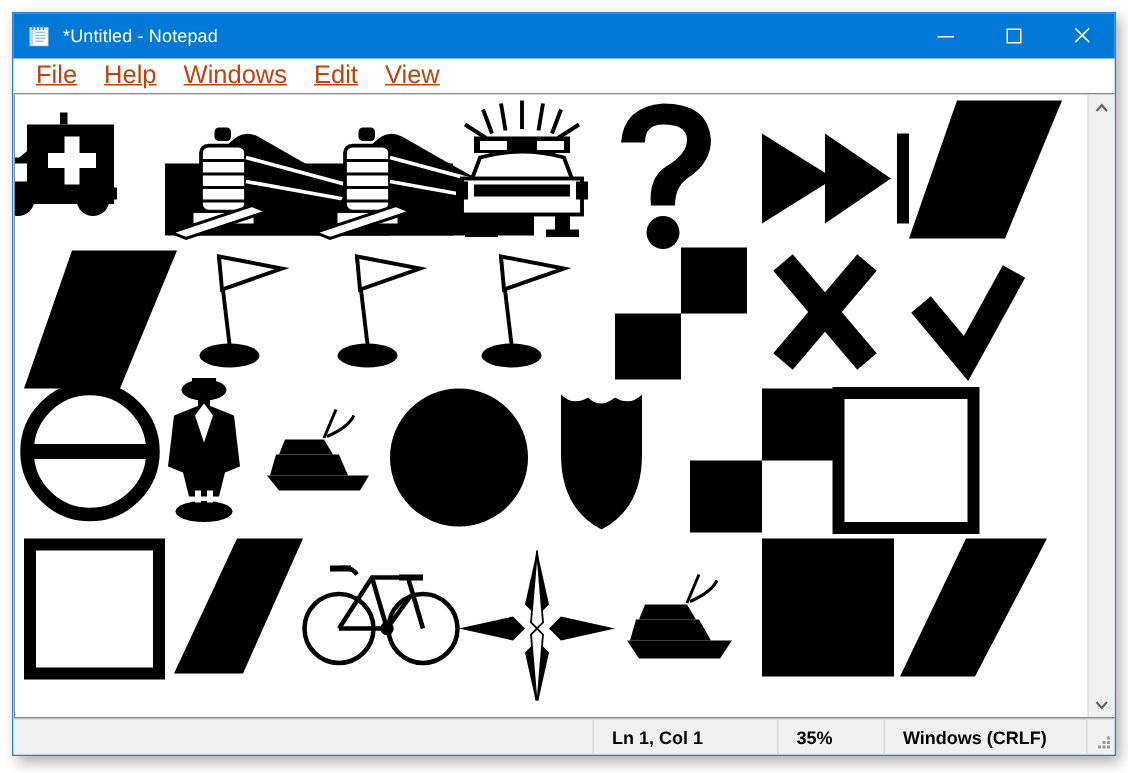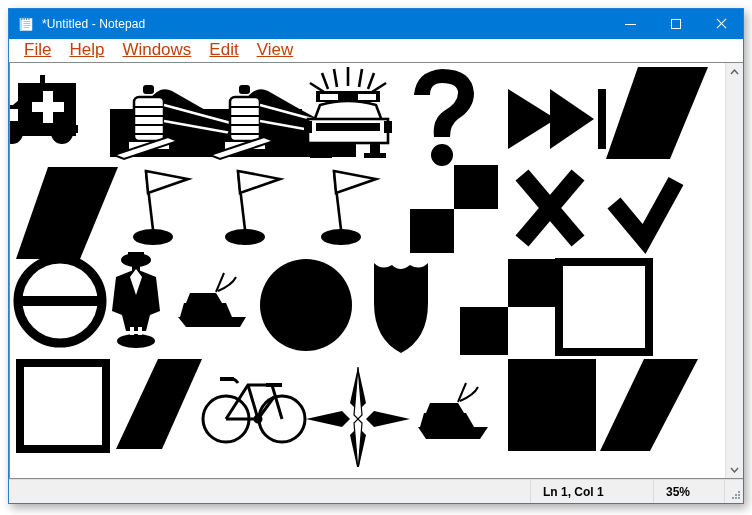--- a/index.html
+++ b/index.html
@@ -466,20 +466,21 @@
             <polyline points="1,1 4.5,5 8,1" fill="none" stroke="#606060" stroke-width="1.4"></polyline>
           </svg>
         </div>
       </div>
     </div>
 
     <div class="statusbar">
       <div class="sb-spacer"></div>
       <div class="sb-cell sb-pos">Ln 1, Col 1</div>
       <div class="sb-cell sb-zoom">35%</div>
+      <div class="sb-cell sb-eol">Windows (CRLF)</div>
       <div class="sb-grip">
         <svg width="11" height="11" viewBox="0 0 11 11">
           <g fill="#9a9a9a">
             <rect x="8" y="8" width="2" height="2"></rect>
             <rect x="5" y="8" width="2" height="2"></rect>
             <rect x="8" y="5" width="2" height="2"></rect>
             <rect x="2" y="8" width="2" height="2"></rect>
             <rect x="8" y="2" width="2" height="2"></rect>
             <rect x="5" y="5" width="2" height="2"></rect>
           </g>

